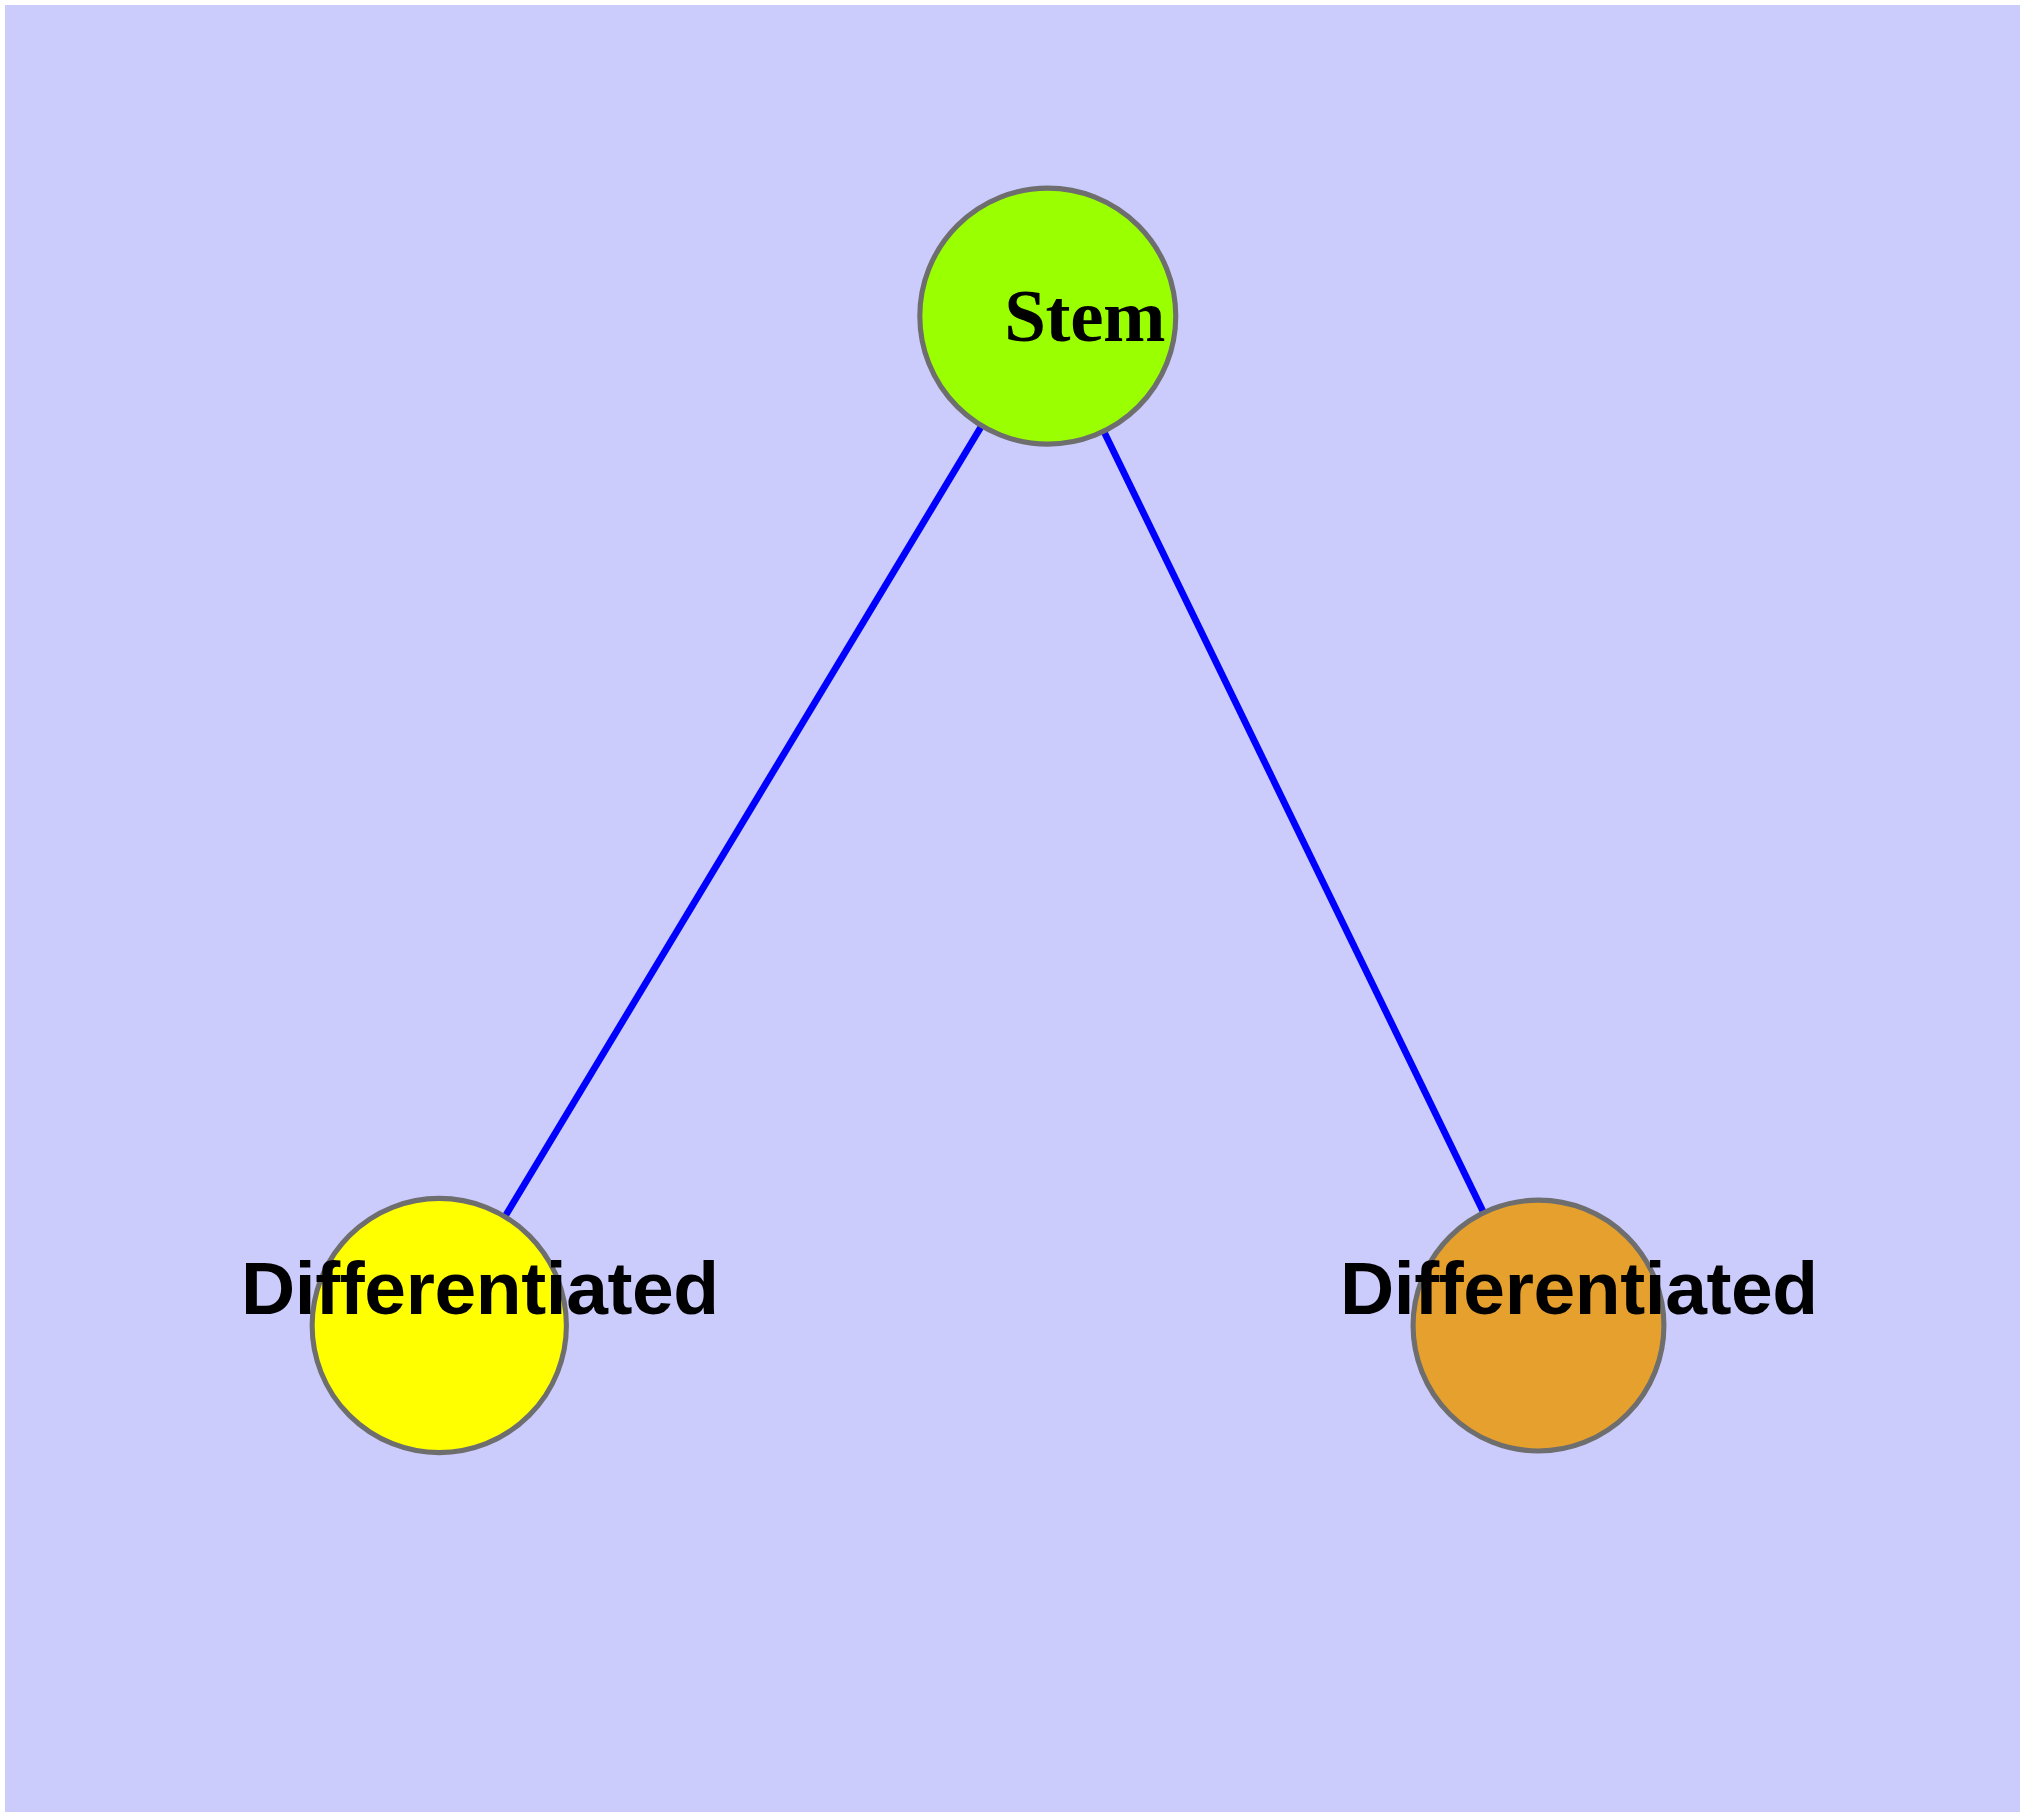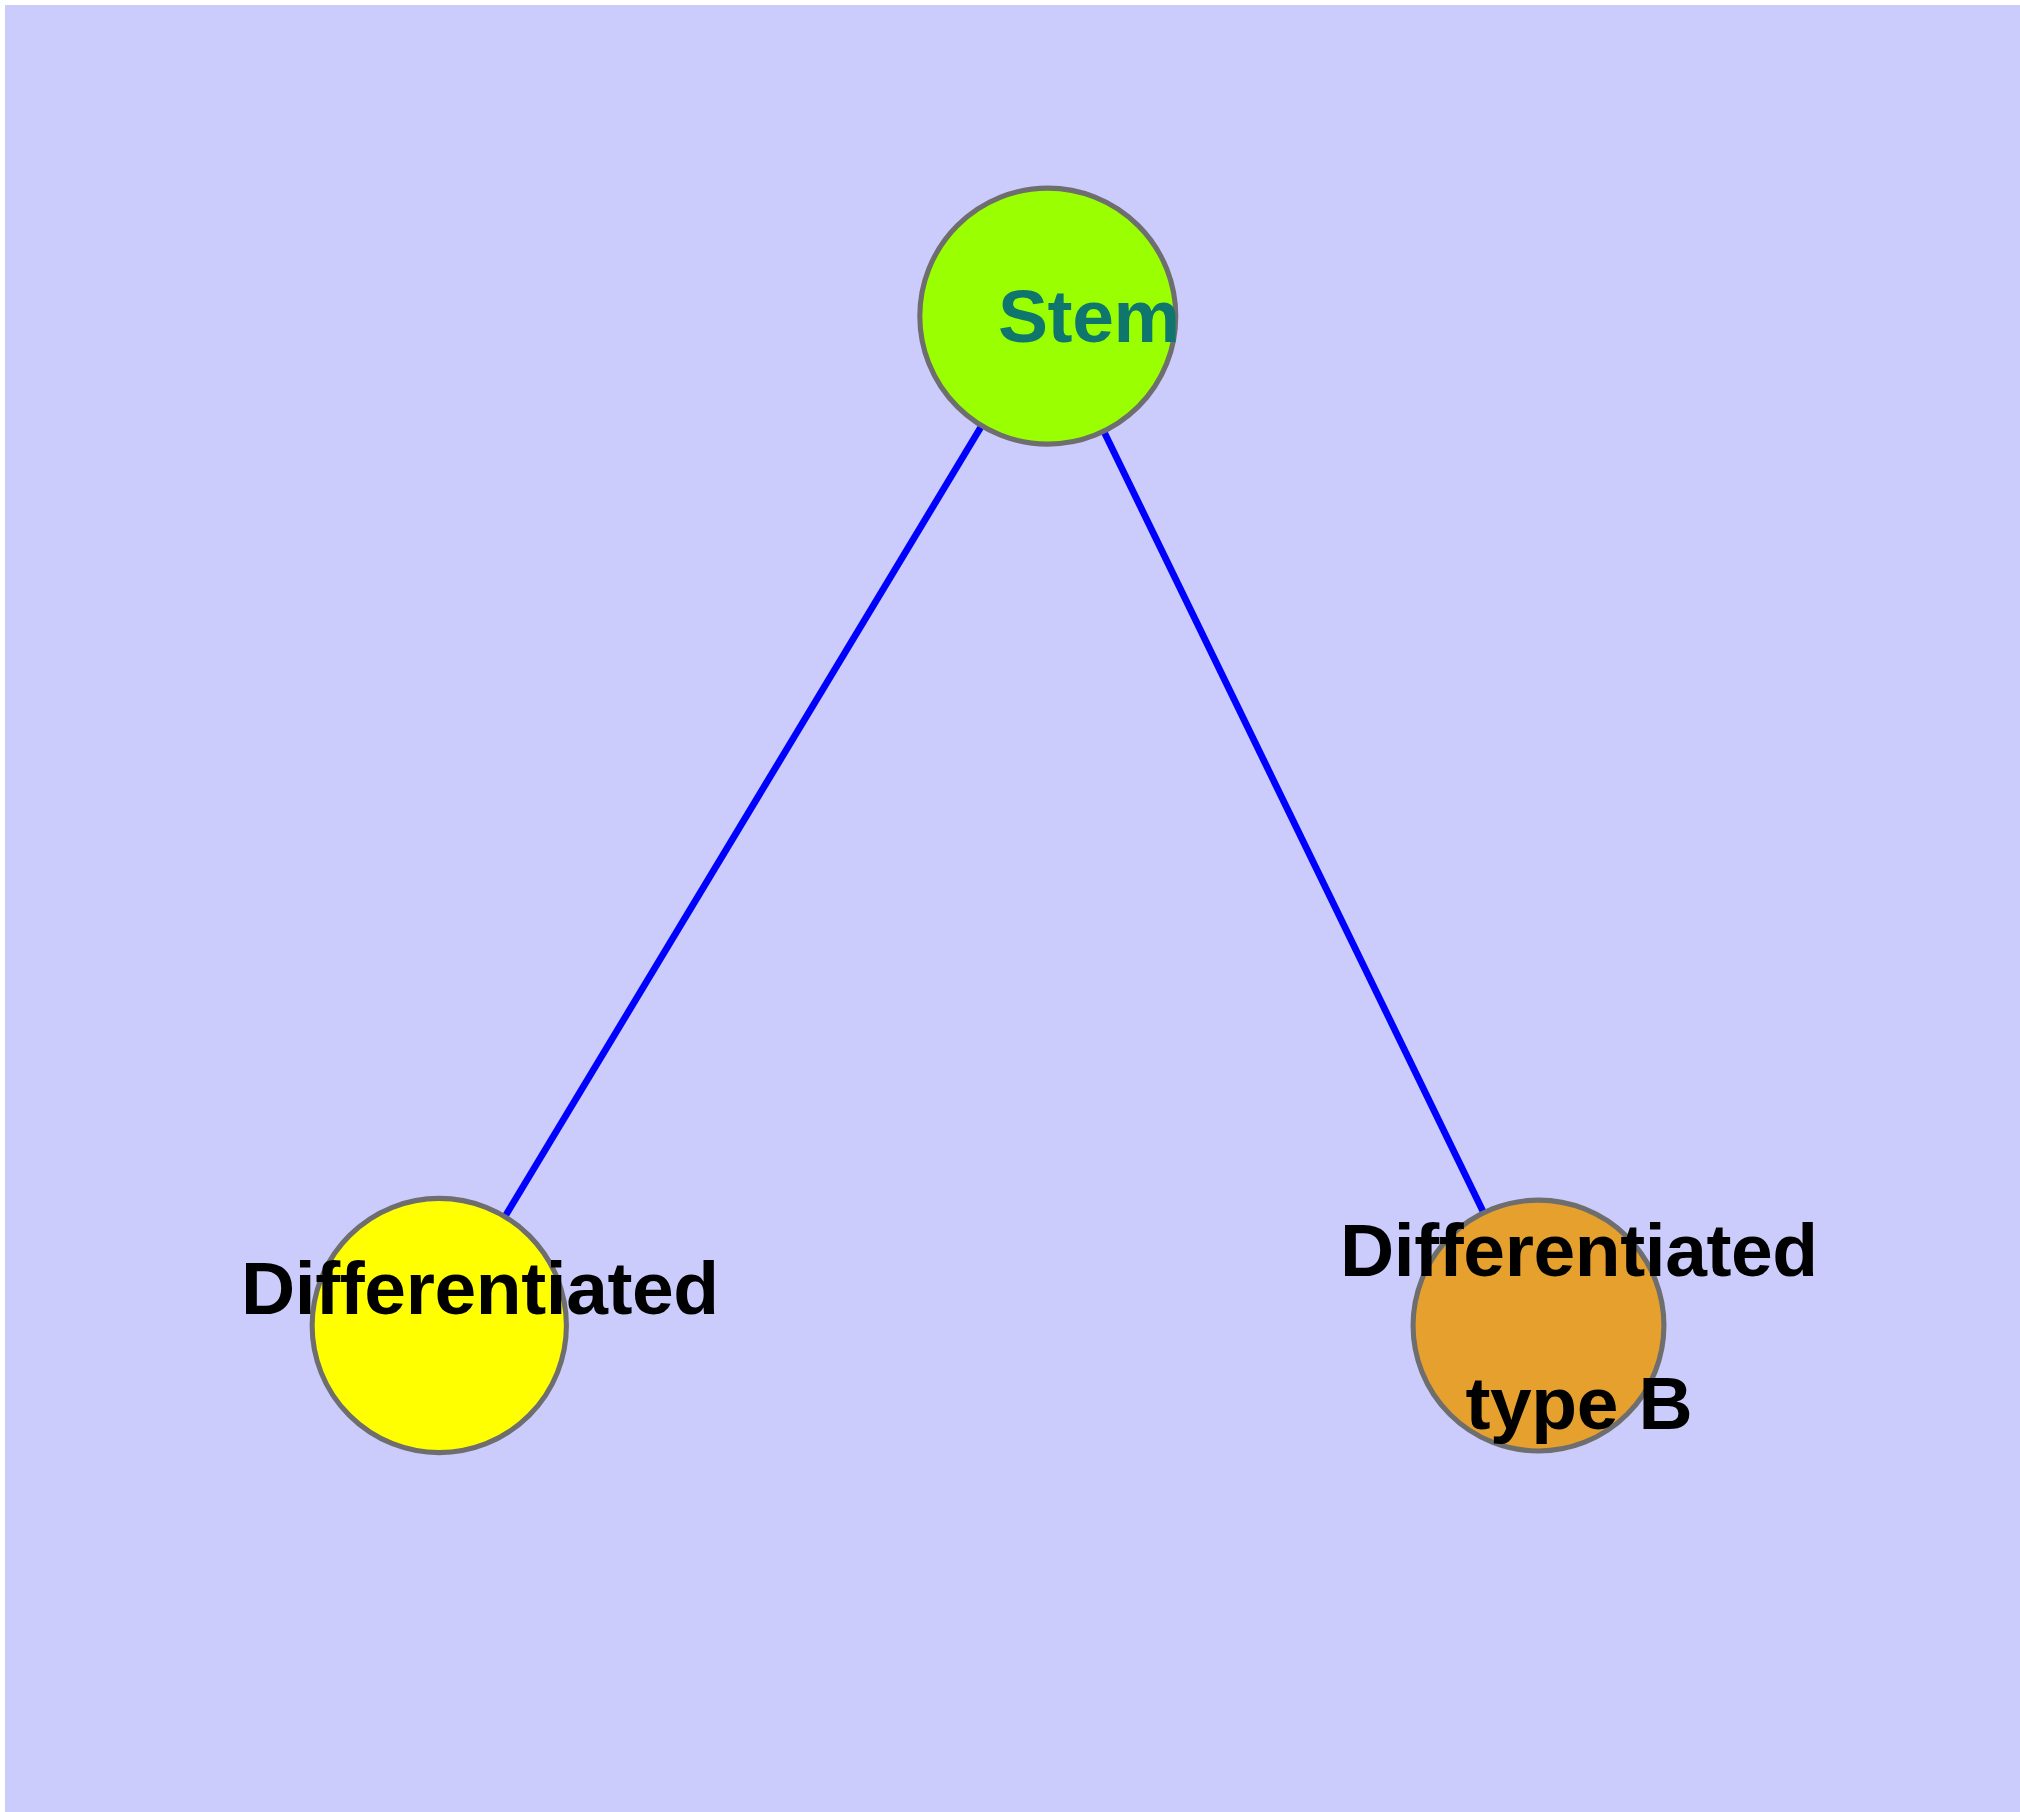--- a/index.html
+++ b/index.html
@@ -62,27 +62,26 @@
       <line x1="1236" y1="373" x2="1815" y2="1564" stroke="#0000ff" stroke-width="8" stroke-linecap="butt"></line>
     </g>
 
     <g>
       <circle cx="1236" cy="373" r="151" fill="#9aff00" stroke="#6e6e6e" stroke-width="6"></circle>
       <circle cx="518" cy="1564" r="150" fill="#ffff00" stroke="#6e6e6e" stroke-width="6"></circle>
       <circle cx="1815" cy="1564" r="148" fill="#e5a02e" stroke="#6e6e6e" stroke-width="6"></circle>
     </g>
   </svg>
 
-  <div class="node-label" id="label-stem" style="left: 1048px; top: 316px; font-size: 75px; color: #0f766e;">
+  <div class="node-label" id="label-stem" style="left: 1048px; top: 316px; font-size: 75px; color: #000000; font-family: Liberation Serif, serif;">
     <span>Stem</span>
   </div>
 
   <div class="node-label" id="label-diff-a" style="left: 439px; top: 1326px; font-size: 75px; color: rgb(0, 0, 0);">
     <span>Differentiated</span><br>
   </div>
 
   <div class="node-label" id="label-diff-b" style="left: 1538px; top: 1326px; font-size: 75px; color: rgb(0, 0, 0);">
     <span>Differentiated</span><br>
-    <span>type B</span>
   </div>
 
 </div>
 
 
 </body></html>

